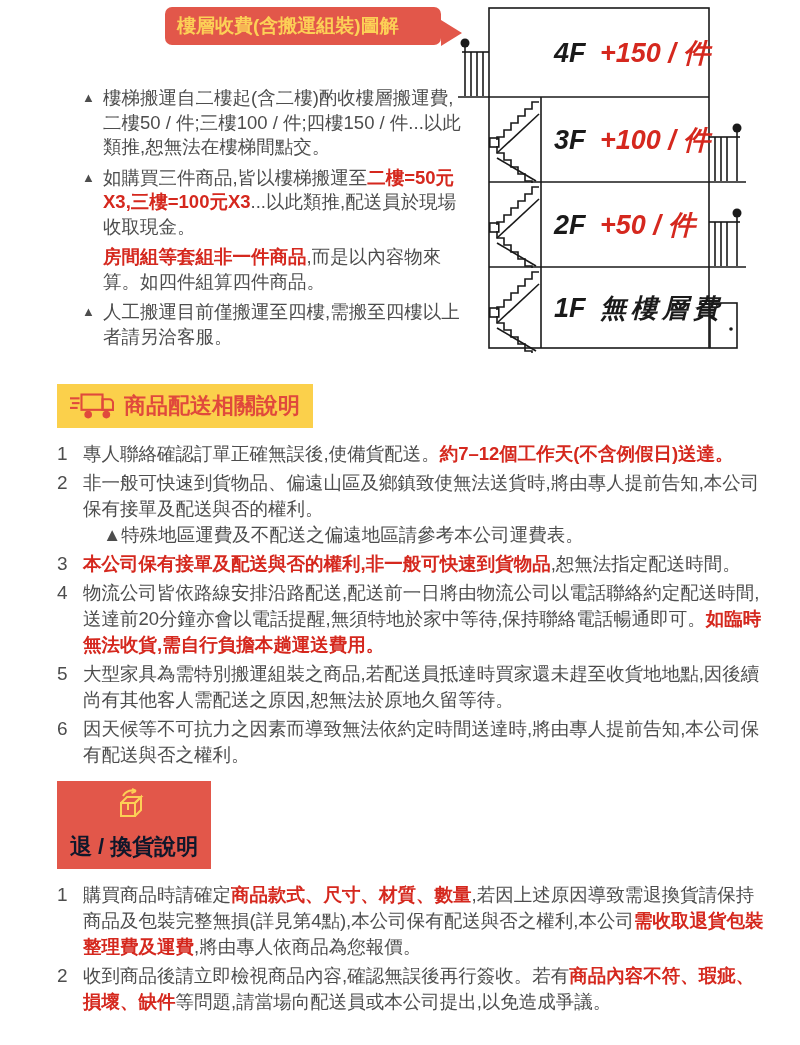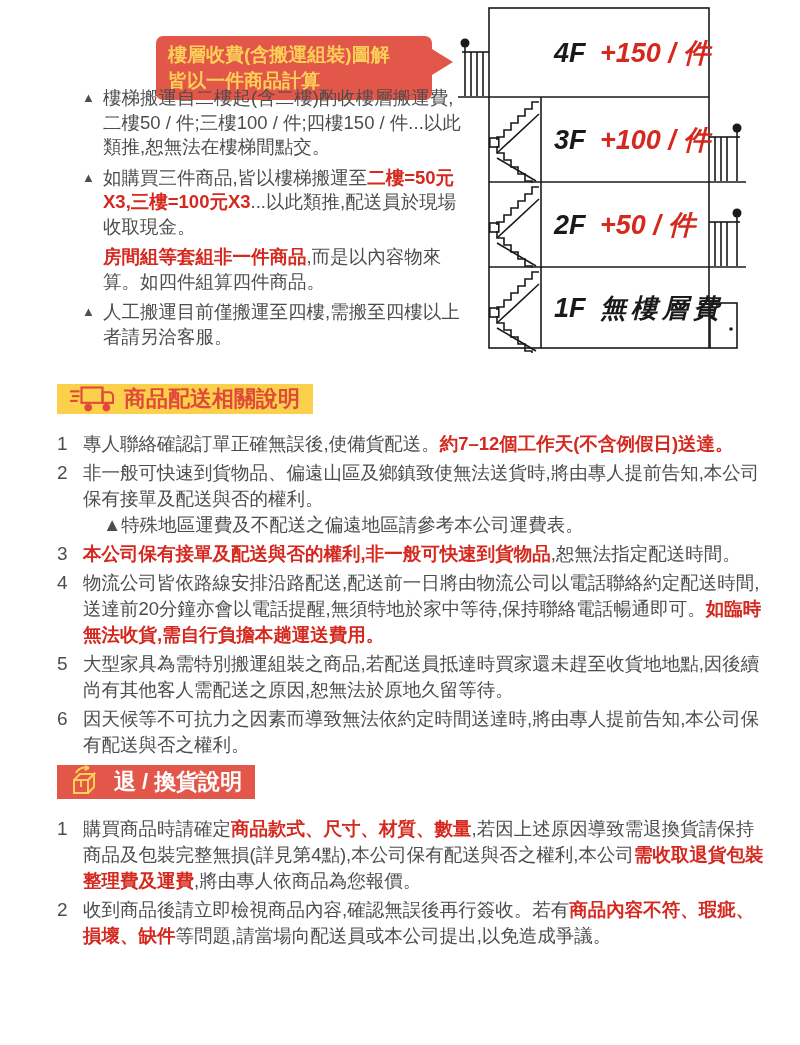--- a/index.html
+++ b/index.html
@@ -6,23 +6,23 @@
   html,body { background:#ffffff; }
   .page {
     position:relative; width:800px; height:1045px; margin:0 auto;
     background:#ffffff; overflow:hidden;
     font-family:"Liberation Sans","DejaVu Sans",sans-serif;
     color:#4d4d4d;
   }
   
   .hero { position:relative; height:372px; }
   .bubble {
-    position:absolute; left:156px; top:7px; width:276px;
+    position:absolute; left:165px; top:7px; width:276px;
     background:#e2574a; border-radius:7px; padding:6px 12px;
-    color:#fcd056; font-size:19px; font-weight:bold; line-height:26px;margin-top:29px;
+    color:#fcd056; font-size:19px; font-weight:bold; line-height:26px;
   }
   .bubble-arrow {
     position:absolute; left:100%; top:13px; width:0; height:0;
     border:13px solid transparent; border-left:21px solid #e2574a;
   }
   .notes { position:absolute; left:82px; top:86px; width:384px; }
   .note { display:flex; margin-bottom:6px; }
   .note .marker { flex:none; width:21px; font-size:13px; padding-top:4px; color:#4d4d4d; }
   .note .body { flex:1; font-size:18.5px; line-height:24.5px; }
   .seg { }
@@ -31,41 +31,40 @@
   .diagram svg { width:100%; height:100%; }
   .bld { stroke:#1a1a1a; stroke-width:1.6; fill:none; }
   .bld-fill { fill:#1a1a1a; stroke:none; }
   .floor-label { font-family:"Liberation Sans",sans-serif; font-size:27px; font-weight:bold; fill:#1a1a1a; }
   .fee-red  { font-family:"Liberation Sans",sans-serif; font-size:27px; font-weight:bold; fill:#d5281e; }
   .fee-black{ font-family:"Liberation Sans",sans-serif; font-size:26px; font-weight:bold; fill:#1a1a1a; letter-spacing:5px; }
   
   .section { margin-left:57px; margin-right:28px; }
   .sec-header {
     display:inline-flex; align-items:center; gap:10px;
-    padding:0 13px; font-size:22px; font-weight:bold; line-height:30px;
+    padding:7px 13px; font-size:22px; font-weight:bold; line-height:30px;
   }
   .sec-header.yellow { background:#fbd04b; color:#e0493c; margin-top:12px; }
-  .sec-header.redbg  { background:#e2574a; color:#ffffff; margin-top:4px; }
+  .sec-header.redbg  { background:#e2574a; color:#0f172a; margin-top:10px;flex-direction:column; }
   .list { margin-top:13px; }
   .item { display:flex; margin-bottom:3px; }
   .item .num { flex:none; width:26px; font-size:19px; line-height:26px; color:#4d4d4d; }
   .item .txt { flex:1; max-width:688px; font-size:18.5px; line-height:26px; }
   .subnote { display:block;margin-left:20px; }
   .icon-svg { display:block; }
 </style>
 </head>
 <body>
 
 <div class="page">
 
   <div class="hero">
 
     <div class="bubble">
       <div>樓層收費(含搬運組裝)圖解</div>
-      <div>皆以一件商品計算</div>
       <span class="bubble-arrow"></span>
     </div>
 
     <div class="notes">
       <div class="note">
         <span class="marker">▲</span>
         <div class="body"><span class="seg">樓梯搬運自二樓起(含二樓)酌收樓層搬運費,二樓50 / 件;三樓100 / 件;四樓150 / 件...以此類推,恕無法在樓梯間點交。</span></div>
       </div>
       <div class="note">
         <span class="marker">▲</span>

